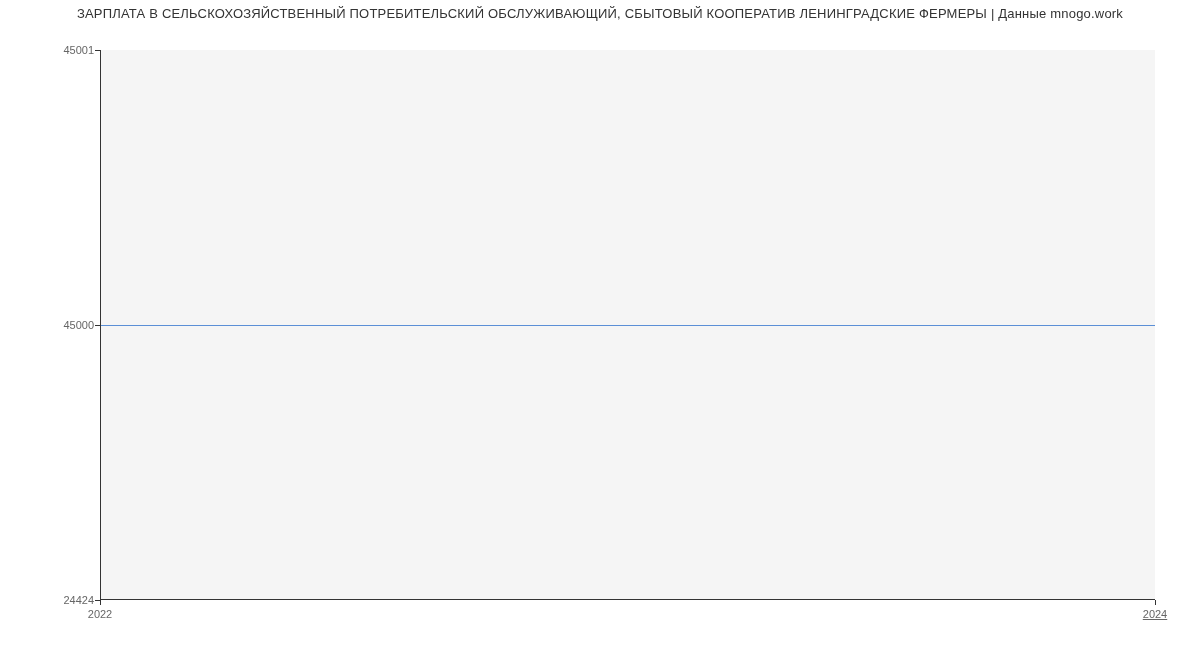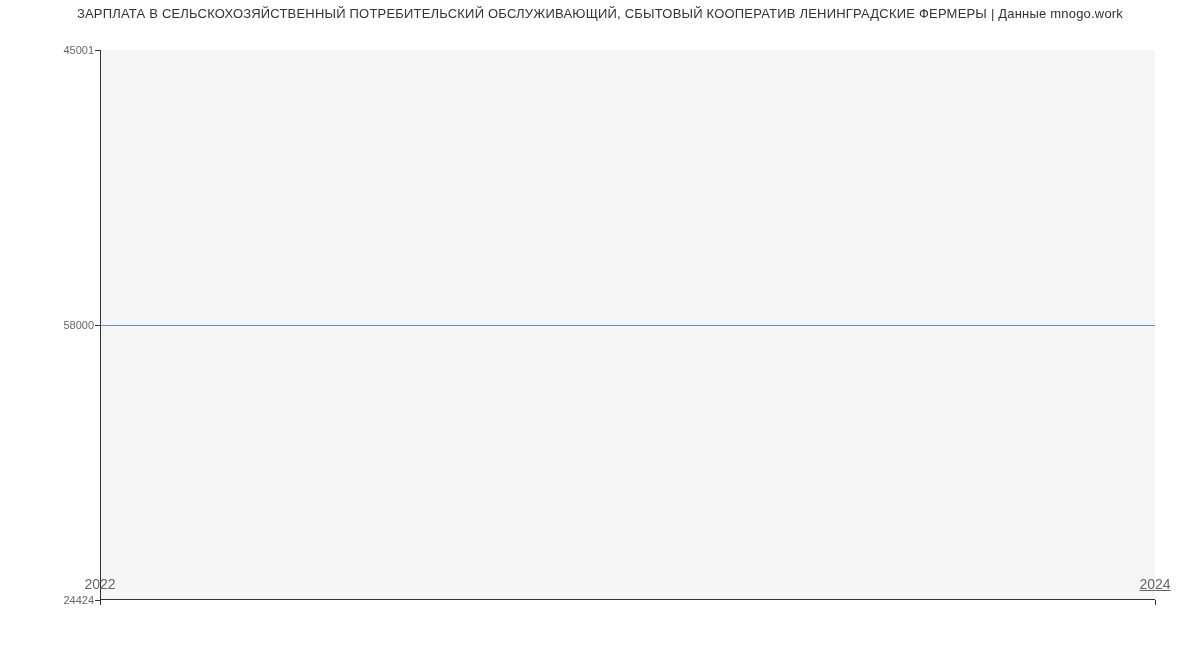--- a/index.html
+++ b/index.html
@@ -71,42 +71,42 @@
     content: "";
     position: absolute;
     top: 0;
     left: 0;
     width: 1px;
     height: 5px;
     background: #333;
   }
   .x-label {
     position: absolute;
-    top: 576px;
-    font-size: 14px;
+    top: 608px;
+    font-size: 11px;
     color: #666;
     transform: translateX(-50%);
   }
   .data-line {
     position: absolute;
     left: 0;
     width: 100%;
     height: 0;
     border-top: 1.5px solid #5b8fd6;
   }
 </style>
 </head>
 <body>
 
 <div class="container">
 
   <div class="title">ЗАРПЛАТА В СЕЛЬСКОХОЗЯЙСТВЕННЫЙ ПОТРЕБИТЕЛЬСКИЙ ОБСЛУЖИВАЮЩИЙ, СБЫТОВЫЙ КООПЕРАТИВ ЛЕНИНГРАДСКИЕ ФЕРМЕРЫ | Данные mnogo.work</div>
 
   <div class="y-label" style="top:50px;">45001</div>
-  <div class="y-label" style="top:325px;">58000</div>
+  <div class="y-label" style="top:325px;">45000</div>
   <div class="y-label" style="top:600px;">24424</div>
 
   <div class="y-tick" style="top:50px;"></div>
   <div class="y-tick" style="top:325px;"></div>
   <div class="y-tick" style="top:600px;"></div>
 
   <div class="plot-area">
     <div class="data-line" style="top:275px;"></div>
   </div>
 

